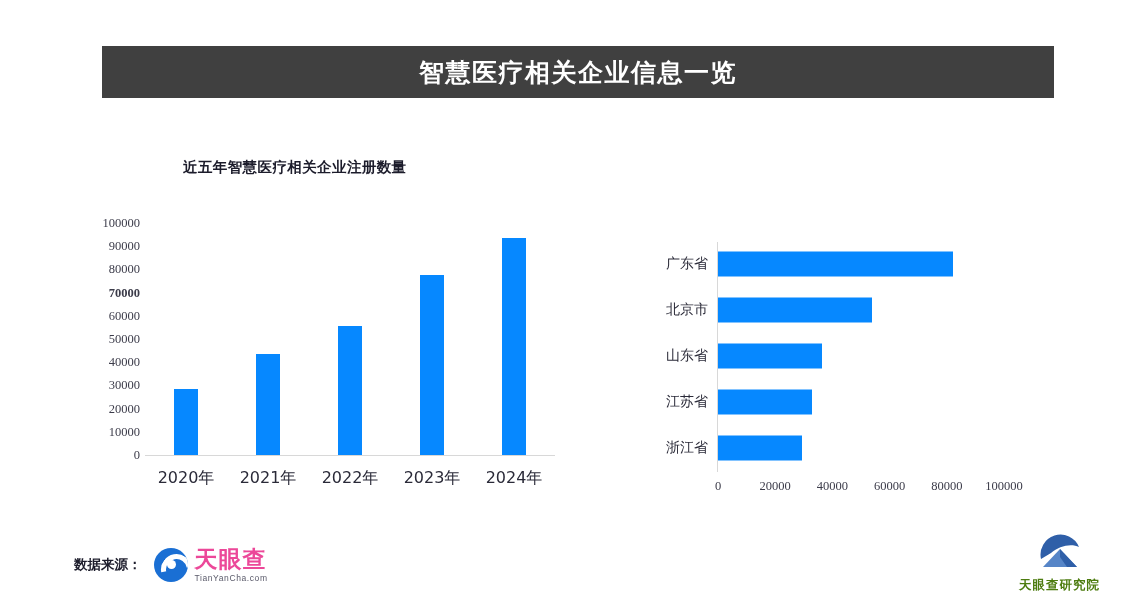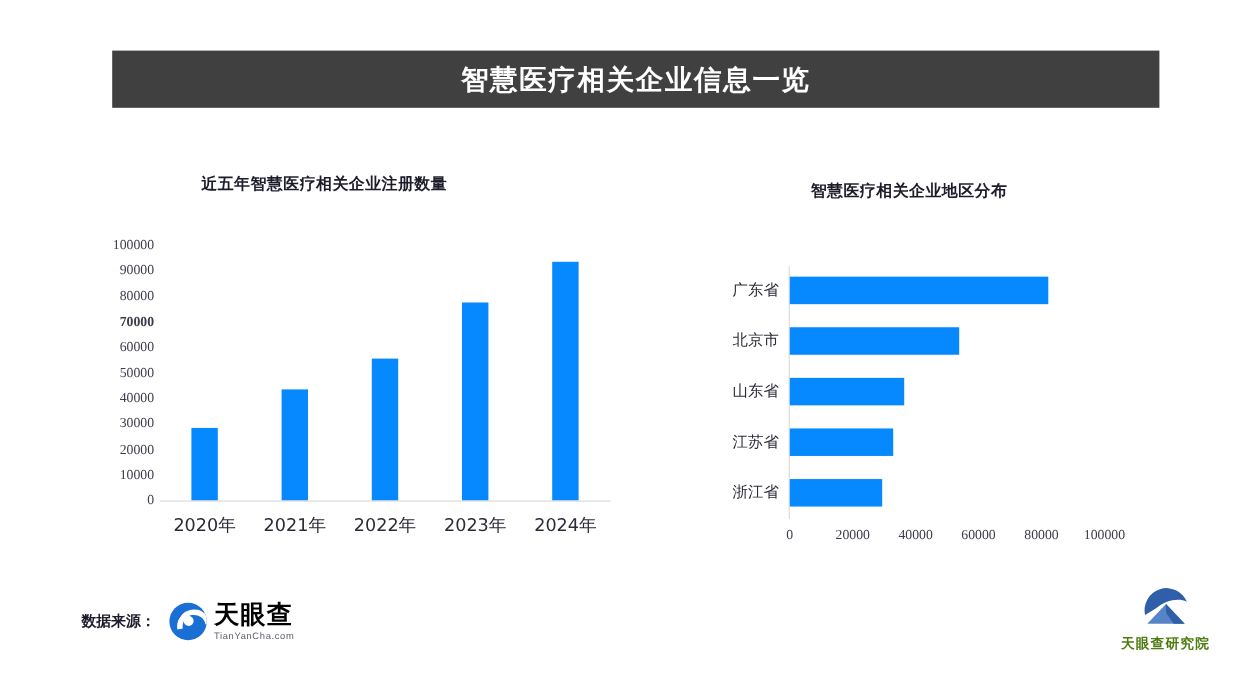--- a/index.html
+++ b/index.html
@@ -176,21 +176,21 @@
     border-bottom-color: transparent;
     transform: rotate(35deg);
   }
   .tyc-mark::after {
     content: ""; position: absolute;
     left: 13px; top: 12px; width: 9px; height: 9px;
     border-radius: 50%; background: #ffffff;
   }
   .tyc-text { display: flex; flex-direction: column; line-height: 1; }
   .tyc-cn {
-    font-size: 23px; font-weight: bold; color: #000000; letter-spacing: 1px;
+    font-size: 23px; font-weight: bold; color: #ec4899; letter-spacing: 1px;
     font-family: "DejaVu Sans", "Liberation Sans", sans-serif;
   }
   .tyc-en {
     font-size: 8.5px; color: #5a5a6a; letter-spacing: 0.6px; margin-top: 3px;
     font-family: "Liberation Sans", sans-serif;
   }
 
   .footer-right {
     position: absolute;
     right: 36px;
@@ -212,21 +212,20 @@
 <body>
 
 <div class="page">
 
   <div class="header-banner">
     <div class="header-title">智慧医疗相关企业信息一览</div>
   </div>
 
   <div class="panel-title" id="left-panel-title">近五年智慧医疗相关企业注册数量</div>
 
-  <div class="panel-title" id="right-panel-title">智慧医疗相关企业地区分布</div>
 
   <div class="vchart">
     <div class="v-ytick-wrap" id="v-yticks">
         <div class="v-ytick" style="top: 232px;">0</div>
         <div class="v-ytick" style="top: 208.8px;">10000</div>
         <div class="v-ytick" style="top: 185.6px;">20000</div>
         <div class="v-ytick" style="top: 162.4px;">30000</div>
         <div class="v-ytick" style="top: 139.2px;">40000</div>
         <div class="v-ytick" style="top: 116px;">50000</div>
         <div class="v-ytick" style="top: 92.8px;">60000</div>

